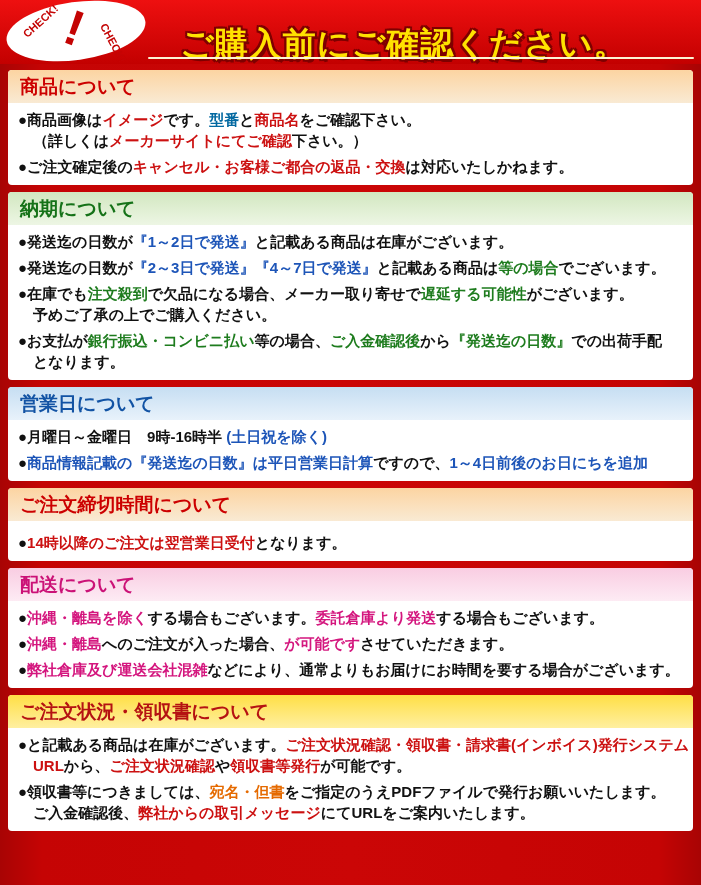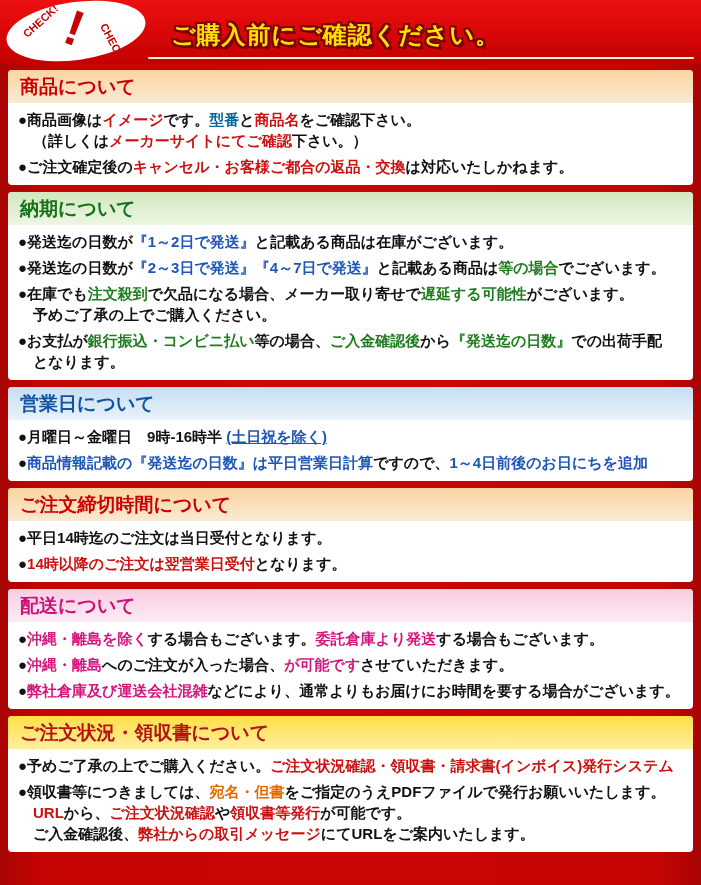--- a/index.html
+++ b/index.html
@@ -5,22 +5,22 @@
   html,body{margin:0;padding:0;}
   body{
     width:701px;height:885px;overflow:hidden;
     background:linear-gradient(90deg,#a80404 0%,#c50404 6%,#cb0606 50%,#c50404 94%,#a80404 100%);
     font-family:"Liberation Sans","DejaVu Sans",sans-serif;
     font-weight:bold;
   }
   
   .banner{position:relative;height:64px;}
   .banner-title{
-    position:absolute;left:163px;top:9px;margin:8px;
-    font-size:24px;letter-spacing:1px;line-height:36px;
+    position:absolute;left:163px;top:9px;margin:17px;
+    font-size:33px;letter-spacing:1px;line-height:36px;
     text-shadow:2px 0 0 #7e0000,-2px 0 0 #7e0000,0 2px 0 #7e0000,0 -2px 0 #7e0000,
       2px 2px 0 #7e0000,-2px -2px 0 #7e0000,2px -2px 0 #7e0000,-2px 2px 0 #7e0000,3px 3px 0 #7e0000;
   }
   .banner-underline{
     position:absolute;left:148px;right:7px;bottom:5px;height:2px;
     background:#fcf3d4;border-radius:1px;
   }
   .seal{position:absolute;left:6px;top:2px;width:140px;height:58px;}
   .seal-disc{position:absolute;inset:0;border-radius:50%;background:#fff;transform:rotate(-8deg);}
   .seal-check{position:absolute;font-size:11px;color:#c40404;}
@@ -69,41 +69,40 @@
         <div class="line gap"><span>●発送迄の日数が</span><span style="color: rgb(29, 85, 184);">『2～3日で発送』『4～7日で発送』</span><span>と記載ある商品は</span><span style="color: rgb(30, 124, 30);">等の場合</span><span>でございます。</span></div>
         <div class="line gap"><span>●在庫でも</span><span style="color: rgb(30, 124, 30);">注文殺到</span><span>で欠品になる場合、メーカー取り寄せで</span><span style="color: rgb(30, 124, 30);">遅延する可能性</span><span>がございます。</span></div>
         <div class="line indent"><span>予めご了承の上でご購入ください。</span></div>
         <div class="line gap"><span>●お支払が</span><span style="color: rgb(30, 124, 30);">銀行振込・コンビニ払い</span><span>等の場合、</span><span style="color: rgb(30, 124, 30);">ご入金確認後</span><span>から</span><span style="color: rgb(30, 124, 30);">『発送迄の日数』</span><span>での出荷手配</span></div>
         <div class="line indent"><span>となります。</span></div>
       </div>
     </section>
     <section class="card">
       <h2 class="card-title" style="color: rgb(18, 83, 164); background: linear-gradient(rgb(198, 222, 242), rgb(232, 242, 251));">営業日について</h2>
       <div class="card-body">
-        <div class="line"><span>●月曜日～金曜日　9時-16時半 </span><span style="color: rgb(29, 85, 184); text-decoration: underline;">(土日祝を除く)</span></div>
+        <div class="line"><span>●月曜日～金曜日　9時-16時半 </span><span style="color: rgb(29, 85, 184);">(土日祝を除く)</span></div>
         <div class="line gap"><span>●</span><span style="color: rgb(29, 85, 184);">商品情報記載の『発送迄の日数』は平日営業日計算</span><span>ですので、</span><span style="color: rgb(29, 85, 184);">1～4日前後のお日にちを追加</span></div>
       </div>
     </section>
     <section class="card">
       <h2 class="card-title" style="color: rgb(204, 0, 0); background: linear-gradient(rgb(252, 212, 162), rgb(249, 234, 211));">ご注文締切時間について</h2>
       <div class="card-body">
-        <div class="line"><span>●平日14時迄のご注文は当日受付となります。</span></div>
         <div class="line gap"><span>●</span><span style="color: rgb(204, 17, 17);">14時以降のご注文は翌営業日受付</span><span>となります。</span></div>
       </div>
     </section>
     <section class="card">
       <h2 class="card-title" style="color: rgb(203, 18, 119); background: linear-gradient(rgb(249, 205, 226), rgb(253, 235, 244));">配送について</h2>
       <div class="card-body">
         <div class="line"><span>●</span><span style="color: rgb(212, 22, 126);">沖縄・離島を除く</span><span>する場合もございます。</span><span style="color: rgb(212, 22, 126);">委託倉庫より発送</span><span>する場合もございます。</span></div>
         <div class="line gap"><span>●</span><span style="color: rgb(212, 22, 126);">沖縄・離島</span><span>へのご注文が入った場合、</span><span style="color: rgb(212, 22, 126);">が可能です</span><span>させていただきます。</span></div>
         <div class="line gap"><span>●</span><span style="color: rgb(212, 22, 126);">弊社倉庫及び運送会社混雑</span><span>などにより、通常よりもお届けにお時間を要する場合がございます。</span></div>
       </div>
     </section>
     <section class="card">
       <h2 class="card-title" style="color: rgb(181, 18, 18); background: linear-gradient(rgb(255, 223, 69), rgb(255, 239, 160));">ご注文状況・領収書について</h2>
       <div class="card-body">
-        <div class="line"><span>●予めご了承の上でご購入ください。</span><span style="color: rgb(204, 17, 17);">ご注文状況確認・領収書・請求書(インボイス)発行システム</span></div>
+        <div class="line"><span>●と記載ある商品は在庫がございます。</span><span style="color: rgb(204, 17, 17);">ご注文状況確認・領収書・請求書(インボイス)発行システム</span></div>
+        <div class="line indent"><span style="color: rgb(204, 17, 17);">URL</span><span>から、</span><span style="color: rgb(204, 17, 17);">ご注文状況確認</span><span>や</span><span style="color: rgb(204, 17, 17);">領収書等発行</span><span>が可能です。</span></div>
         <div class="line gap"><span>●領収書等につきましては、</span><span style="color: rgb(229, 106, 0);">宛名・但書</span><span>をご指定のうえPDFファイルで発行お願いいたします。</span></div>
-        <div class="line indent"><span style="color: rgb(204, 17, 17);">URL</span><span>から、</span><span style="color: rgb(204, 17, 17);">ご注文状況確認</span><span>や</span><span style="color: rgb(204, 17, 17);">領収書等発行</span><span>が可能です。</span></div>
         <div class="line indent"><span>ご入金確認後、</span><span style="color: rgb(204, 17, 17);">弊社からの取引メッセージ</span><span>にてURLをご案内いたします。</span></div>
       </div>
     </section>
   </main>
 
 </body></html>

